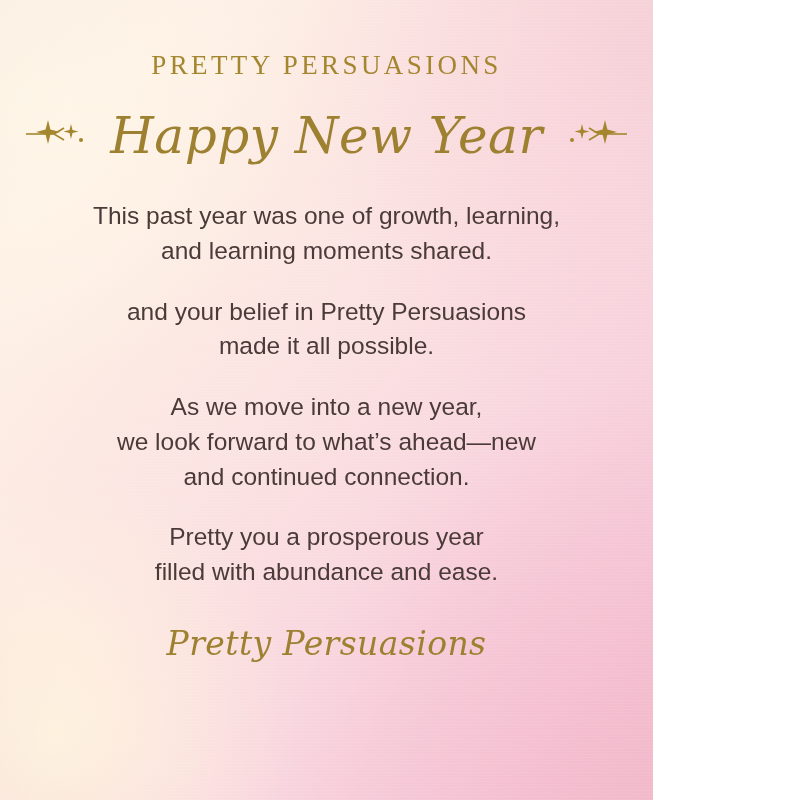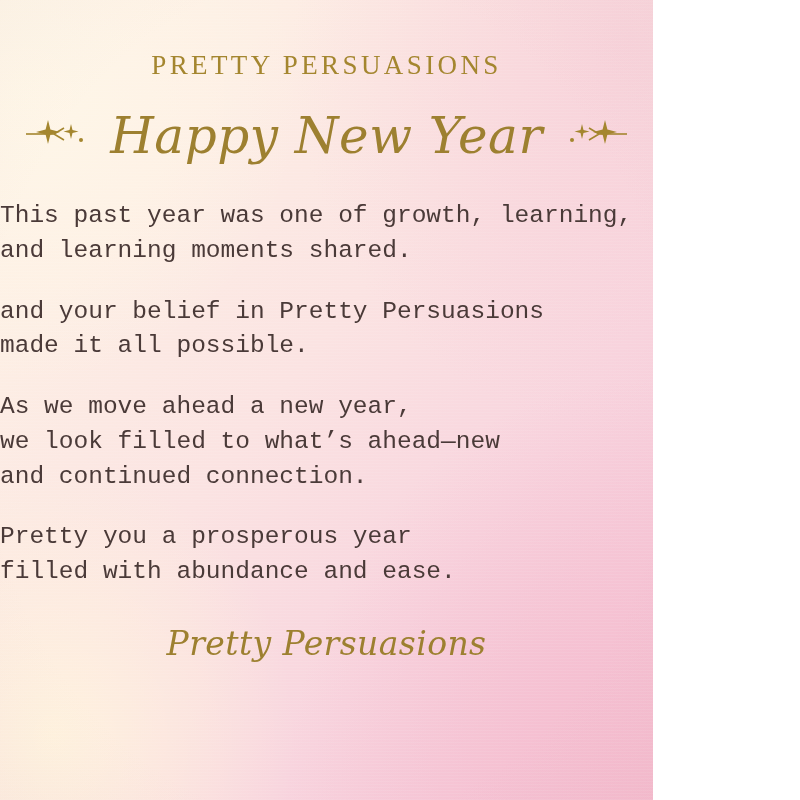--- a/index.html
+++ b/index.html
@@ -77,23 +77,23 @@
     font-style: italic;
     font-size: 50px;
     font-weight: 400;
     color: #9d8030;
     letter-spacing: 0.5px;
     white-space: nowrap;
   }
   .body-block {
     margin-top: 34px;
     width: 100%;
-    text-align: left;
+    text-align: center;
     color: #4a3a38;
-    font-family: Liberation Mono, monospace;
+    font-family: Liberation Sans, sans-serif;
     font-size: 24.5px;
     line-height: 1.42;
   }
   .para {
     margin: 0 0 26px 0;
   }
   .para:last-child { margin-bottom: 0; }
   .line { display: block; }
   .signature {
     margin-top: 34px;
@@ -145,22 +145,22 @@
         <span class="line">This past year was one of growth, learning,</span>
         <span class="line">and learning moments shared.</span>
       </p>
 
       <p class="para">
         <span class="line">and your belief in Pretty Persuasions</span>
         <span class="line">made it all possible.</span>
       </p>
 
       <p class="para">
-        <span class="line">As we move ahead a new year,</span>
-        <span class="line">we look filled to what’s ahead—new</span>
+        <span class="line">As we move into a new year,</span>
+        <span class="line">we look forward to what’s ahead—new</span>
         <span class="line">and continued connection.</span>
       </p>
 
       <p class="para">
         <span class="line">Pretty you a prosperous year</span>
         <span class="line">filled with abundance and ease.</span>
       </p>
 
     </div>
 

